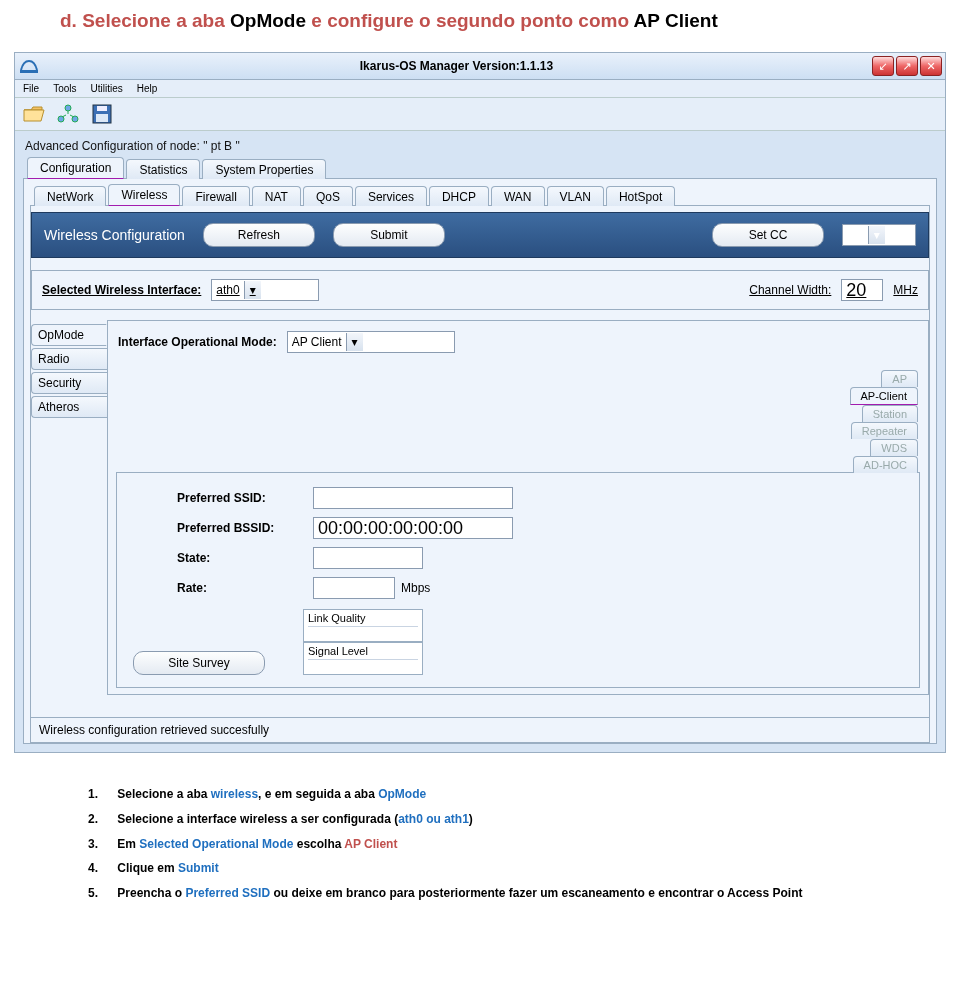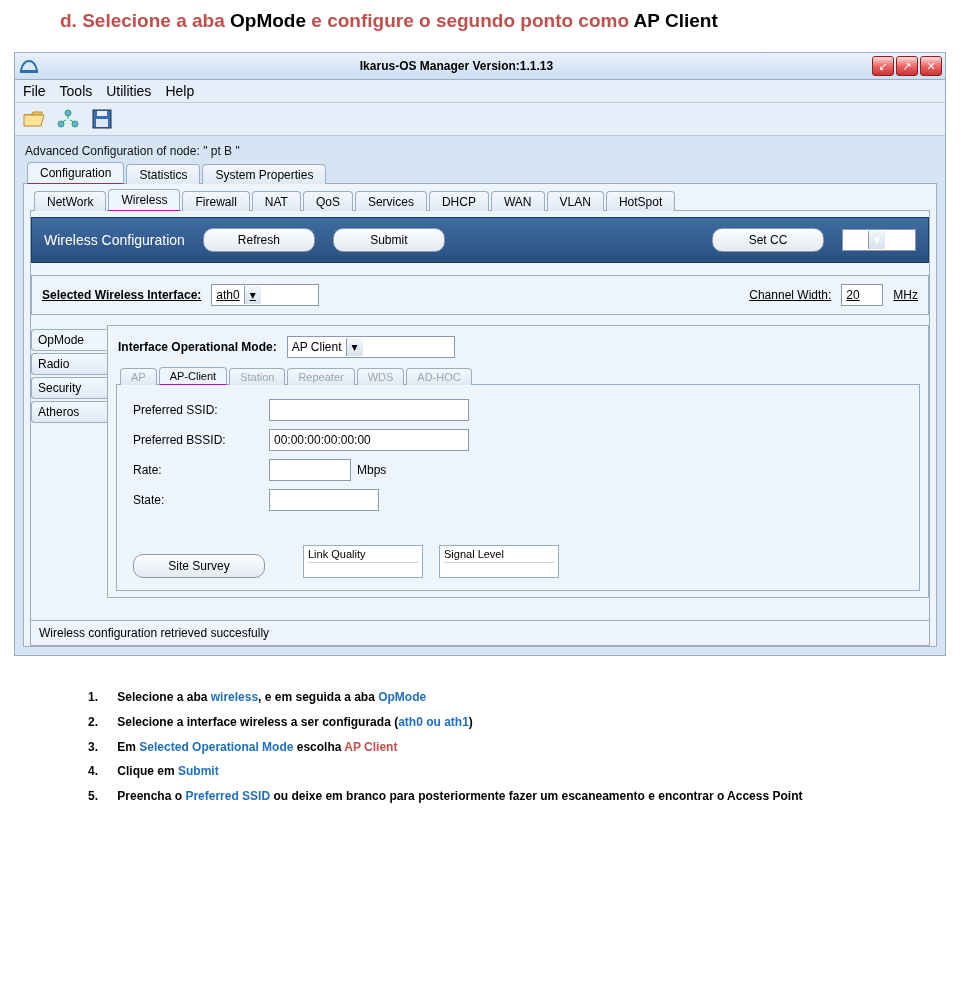--- a/index.html
+++ b/index.html
@@ -56,21 +56,21 @@
     border: 1px solid #8a2222;
     border-radius: 3px;
     color: #fff;
     font-size: 11px;
     display: flex; align-items: center; justify-content: center;
   }
   .menu-bar {
     display: flex;
     gap: 14px;
     padding: 3px 8px;
-    font-size: 14px;
+    font-size: 10px;
     background: #e5eef9;
     border-bottom: 1px solid #bcc;
   }
   .menu-item { color: #000; }
   .toolbar-row {
     display: flex;
     gap: 8px;
     padding: 4px 6px;
     background: #e5eef9;
     border-bottom: 1px solid #bcc;
@@ -144,21 +144,21 @@
     font-size:12px;
     color:#000;
     background:linear-gradient(#fdfefe,#e4eaf2);
     border:1px solid #8a9bb0;
     border-radius:10px;
   }
   .input{
     height:20px;
     border:1px solid #8a9bb0;
     background:#fff;
-    font-size:12px;
+    font-size:18px;
     padding:0 4px;
   }
   .combo{
     display:inline-flex;
     align-items:center;
     height:20px;
     border:1px solid #8a9bb0;
     background:#fff;
     font-size:12px;
     padding:0 2px 0 4px;
@@ -195,21 +195,21 @@
   .side-tab.active{background:#eef4fc;border-right:1px solid #eef4fc;position:relative;z-index:3;}
 
   .inner-tabstrip .tab{font-size:11px;color:#555;padding:2px 10px;}
   .inner-tabstrip .tab.active{color:#000;}
   .inner-tabstrip .tab.dim{color:#9aa;}
 
   .form-row{
     display:flex;align-items:center;font-size:12px;
     padding:4px 8px;gap:6px;
   }
-  .form-row .lbl{font-weight:normal;width:130px;}
+  .form-row .lbl{font-weight:bold;width:130px;margin-left:44px;}
   .form-row input.input{width:190px;}
   .box-small{
     border:1px solid #9aaec2;background:#fff;
     padding:2px 4px;font-size:11px;width:110px;
   }
   .status-bar{
     font-size:12px;padding:5px 8px;color:#000;
     border-top:1px solid #9aaec2;
     background:#eef4fc;
   }
@@ -342,49 +342,49 @@
           </div>
           <div class="panel" style="flex:1;padding:6px 8px;">
             <div class="row" style="padding:4px 2px;">
               <span class="label-b">Interface Operational Mode:</span>
               <span class="combo" style="width:160px;">
                 <span>AP Client</span>
                 <span class="arrow">▾</span>
               </span>
             </div>
 
-            <div class="tabstrip inner-tabstrip" style="margin-top:4px;">
+            <div class="tabstrip inner-tabstrip" style="margin-top:12px;flex-direction:column;">
               <div class="tab dim">AP</div>
               <div class="tab active">AP-Client</div>
               <div class="tab dim">Station</div>
               <div class="tab dim">Repeater</div>
               <div class="tab dim">WDS</div>
               <div class="tab dim">AD-HOC</div>
             </div>
             <div class="tab-panel" style="padding:10px 8px;">
               <div class="form-row">
                 <span class="lbl">Preferred SSID:</span>
                 <input class="input" value="" style="">
               </div>
               <div class="form-row">
                 <span class="lbl">Preferred BSSID:</span>
                 <input class="input" value="00:00:00:00:00:00" style="">
               </div>
               <div class="form-row">
+                <span class="lbl">State:</span>
+                <input class="input" style="width: 100px;" value="">
+              </div>
+              <div class="form-row">
                 <span class="lbl">Rate:</span>
                 <input class="input" style="width: 72px;" value="">
                 <span>Mbps</span>
               </div>
-              <div class="form-row">
-                <span class="lbl">State:</span>
-                <input class="input" style="width: 100px;" value="">
-              </div>
               <div style="display:flex;align-items:flex-end;gap:18px;padding:6px 8px 2px 8px;">
                 <span class="btn" style="min-width:110px;">Site Survey</span>
-                <div style="display:flex;flex-direction:row;gap:16px;margin-left:20px;margin-top:24px;">
+                <div style="display:flex;flex-direction:column;gap:0;margin-left:20px;">
                   <div class="box-small">
                     <span>Link Quality</span>
                     <div style="height:12px;border-top:1px solid #c9d4e2;margin-top:2px;"></div>
                   </div>
                   <div class="box-small">
                     <span>Signal Level</span>
                     <div style="height:12px;border-top:1px solid #c9d4e2;margin-top:2px;"></div>
                   </div>
                 </div>
               </div>

